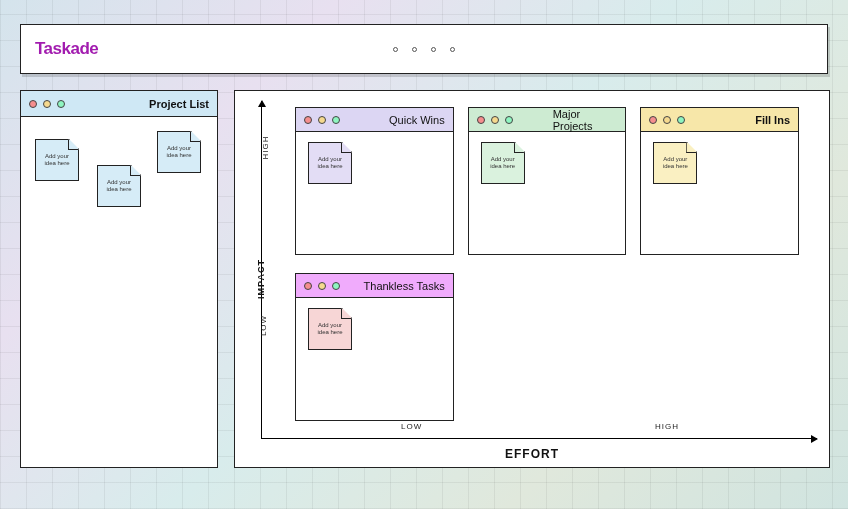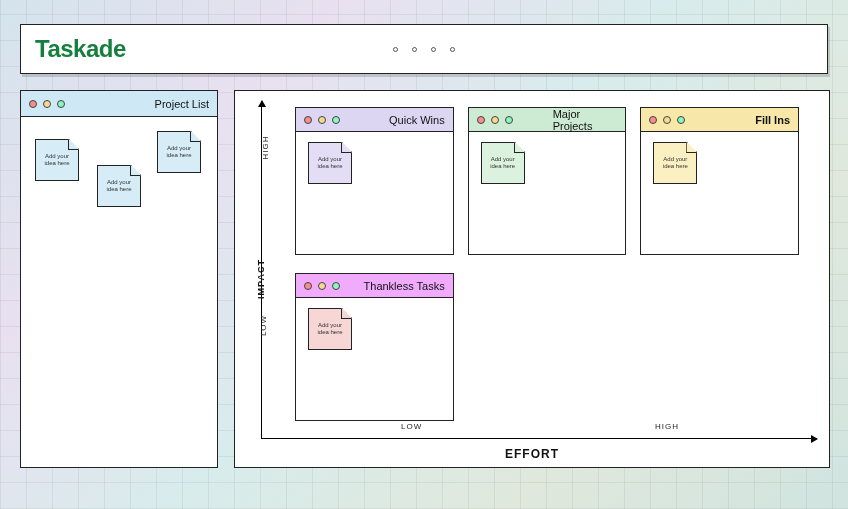--- a/index.html
+++ b/index.html
@@ -25,24 +25,24 @@
   position: absolute;
   left: 20px; top: 24px;
   width: 808px; height: 50px;
   background: #fff;
   border: 1px solid #222;
   display: flex; align-items: center;
   padding-left: 14px;
   box-shadow: 2px 3px 0 rgba(0,0,0,0.15);
 }
 .header-title {
-  font-size: 24px;
+  font-size: 17px;
   font-weight: 900;
   letter-spacing: -0.5px;
-  color: #15803d;
+  color: #a21caf;
 }
 .header-dots {
   position: absolute;
   left: 50%; transform: translateX(-50%);
   display: flex; gap: 14px;
 }
 .header-dots span {
   width: 5px; height: 5px;
   border: 1px solid #555;
   border-radius: 50%;
@@ -57,21 +57,21 @@
   border: 1px solid #222;
 }
 .sidebar-header {
   height: 26px;
   background: #cfe8f5;
   border-bottom: 1px solid #222;
   display: flex; align-items: center;
   padding: 0 8px;
   justify-content: space-between;
 }
-.sidebar-title { font-size: 11px; color: #111; }
+.sidebar-title { font-size: 11px; color: #111; font-weight: bold; }
 .traffic-lights { display: flex; gap: 6px; align-items: center; }
 .tl { width: 8px; height: 8px; border-radius: 50%; border: 1px solid #444; }
 .tl.red { background: #f58e8e; }
 .tl.yellow { background: #f5d98e; }
 .tl.green { background: #8ef5c0; }
 
 
 .matrix-wrap {
   position: absolute;
   left: 234px; top: 90px;

